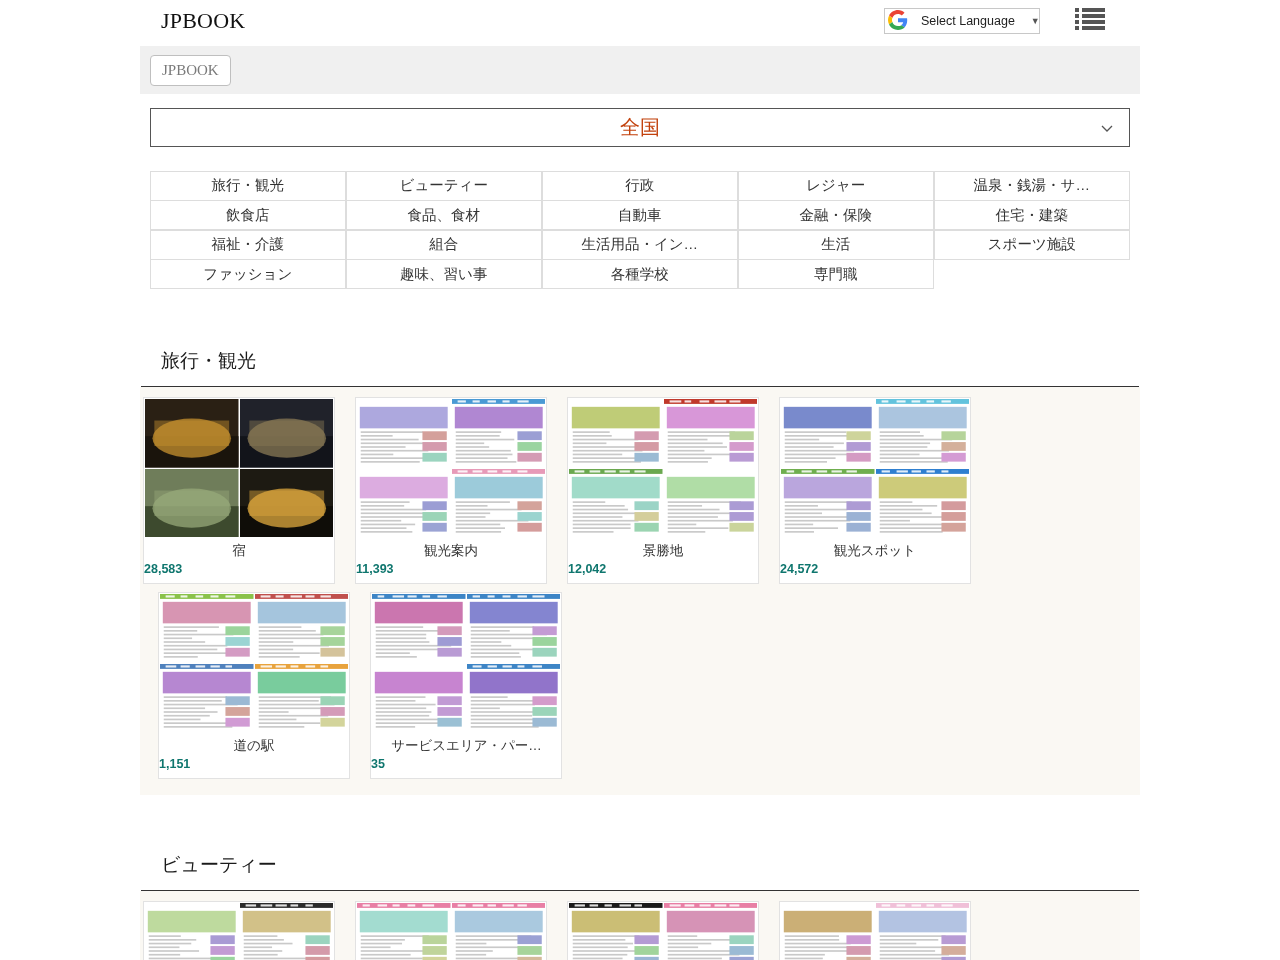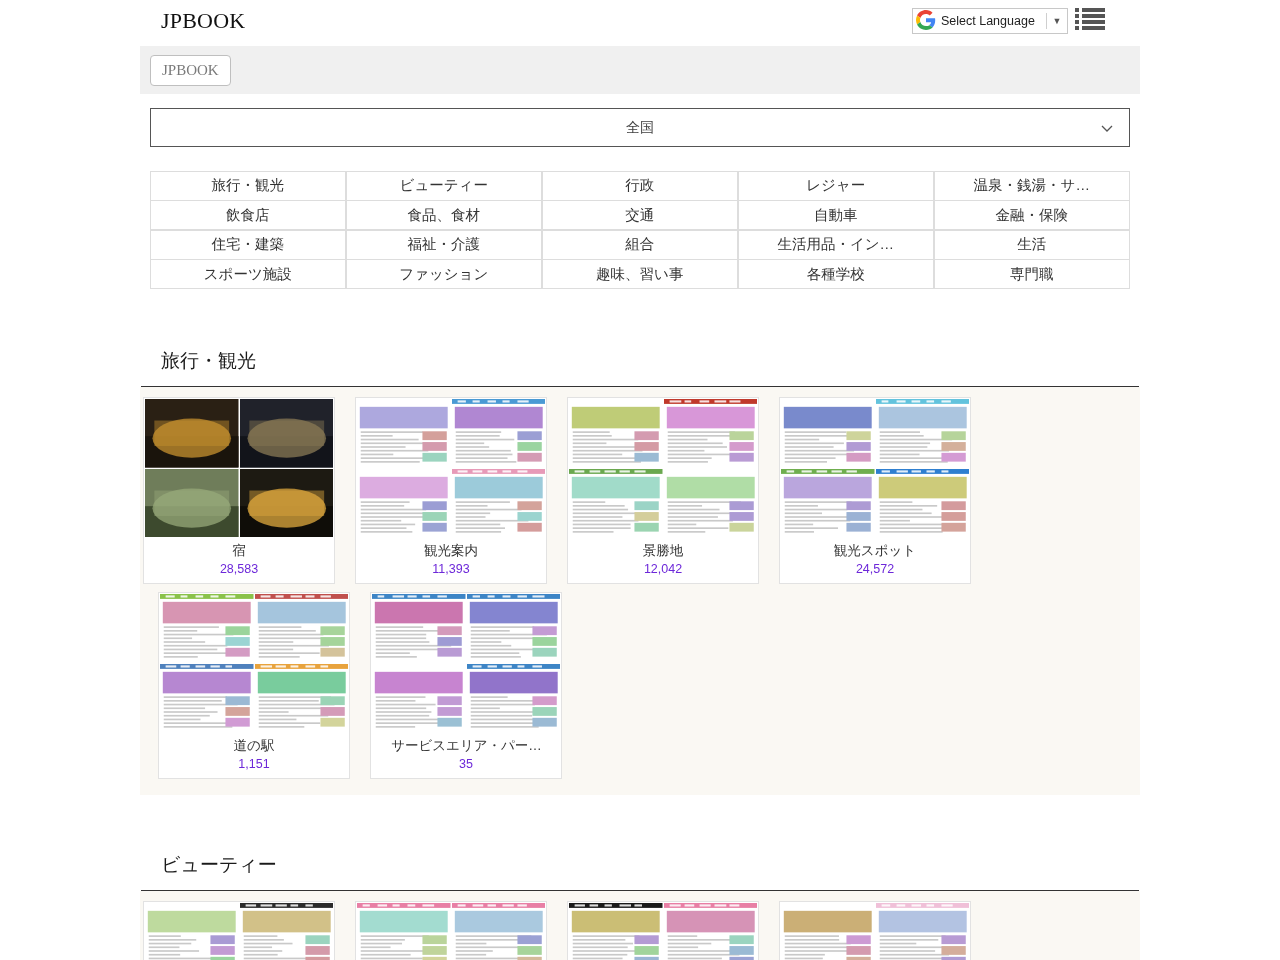--- a/index.html
+++ b/index.html
@@ -17,24 +17,24 @@
     width: 1280px; height: 44px;
     position: relative;
   }
   .brand {
     position: absolute; left: 161px; top: 7px;
     font-family: "Liberation Serif", "DejaVu Serif", serif;
     font-size: 22px; color: #111; letter-spacing: .2px;
     line-height: 28px;
   }
   .gtranslate {
-    position: absolute; left: 912px; top: 8px;
+    position: absolute; left: 884px; top: 8px;
     width: 156px; height: 26px;
     border: 1px solid #c8c8c8; background: #fff;
-    display: flex; align-items: center; gap: 0;
+    display: flex; align-items: center; gap: 8px;
     font-size: 12.5px; color: #222;
   }
   .g-logo { width: 22px; height: 22px; margin-left: 3px; position: relative; flex: 0 0 auto; }
   .g-logo svg { display: block; }
   .g-label { flex: 1 1 auto; padding-left: 3px; white-space: nowrap; font-size: 12.5px; }
   .g-sep { width: 1px; height: 16px; background: #cfcfcf; }
   .g-caret { width: 20px; text-align: center; font-size: 9px; color: #555; }
 
   .hamburger {
     position: absolute; left: 1075px; top: 6px;
@@ -63,21 +63,21 @@
   }
 
   
   .region-select {
     position: absolute; left: 150px; top: 108px;
     width: 980px; height: 39px;
     border: 1px solid #555; background: #fff;
     display: flex; align-items: center; justify-content: center;
     cursor: pointer;
   }
-  .region-value { font-size: 14px; color: #404040; }
+  .region-value { font-size: 20px; color: #c2410c; }
   .region-caret {
     position: absolute; right: 14px; top: 50%; transform: translateY(-50%);
     width: 16px; height: 16px;
   }
 
   
   .cat-grid {
     position: absolute; left: 150px; top: 171px;
     width: 980px;
     display: grid;
@@ -119,22 +119,22 @@
     gap: 1px; background: #fff; padding: 1px;
   }
   .tile { overflow: hidden; position: relative; background: #fff; }
   .card-label {
     font-size: 13.5px; color: #333; text-align: center;
     padding: 4px 2px 0; line-height: 18px;
     white-space: nowrap; overflow: hidden;
   }
   .card-label.trunc { text-align: center; padding-left: 3px; }
   .card-count {
-    font-size: 12.5px; color: #6d28d9; text-align: center;
-    padding: 1px 0 6px; line-height: 16px;
+    font-size: 12.5px; color: #0f766e; text-align: left;
+    padding: 1px 0 6px; line-height: 16px; font-weight: bold;
   }
 
   
   .tile svg { display: block; width: 100%; height: 100%; }
 </style>
 </head>
 <body>
 
 <div class="page">
 
@@ -189,21 +189,20 @@
   </div>
 
   <div class="cat-grid" id="cat-grid">
       <div class="cat-cell">旅行・観光</div>
       <div class="cat-cell">ビューティー</div>
       <div class="cat-cell">行政</div>
       <div class="cat-cell">レジャー</div>
       <div class="cat-cell">温泉・銭湯・サ…</div>
       <div class="cat-cell">飲食店</div>
       <div class="cat-cell">食品、食材</div>
-      <div class="cat-cell">交通</div>
       <div class="cat-cell">自動車</div>
       <div class="cat-cell">金融・保険</div>
       <div class="cat-cell">住宅・建築</div>
       <div class="cat-cell">福祉・介護</div>
       <div class="cat-cell">組合</div>
       <div class="cat-cell">生活用品・イン…</div>
       <div class="cat-cell">生活</div>
       <div class="cat-cell">スポーツ施設</div>
       <div class="cat-cell">ファッション</div>
       <div class="cat-cell">趣味、習い事</div>

